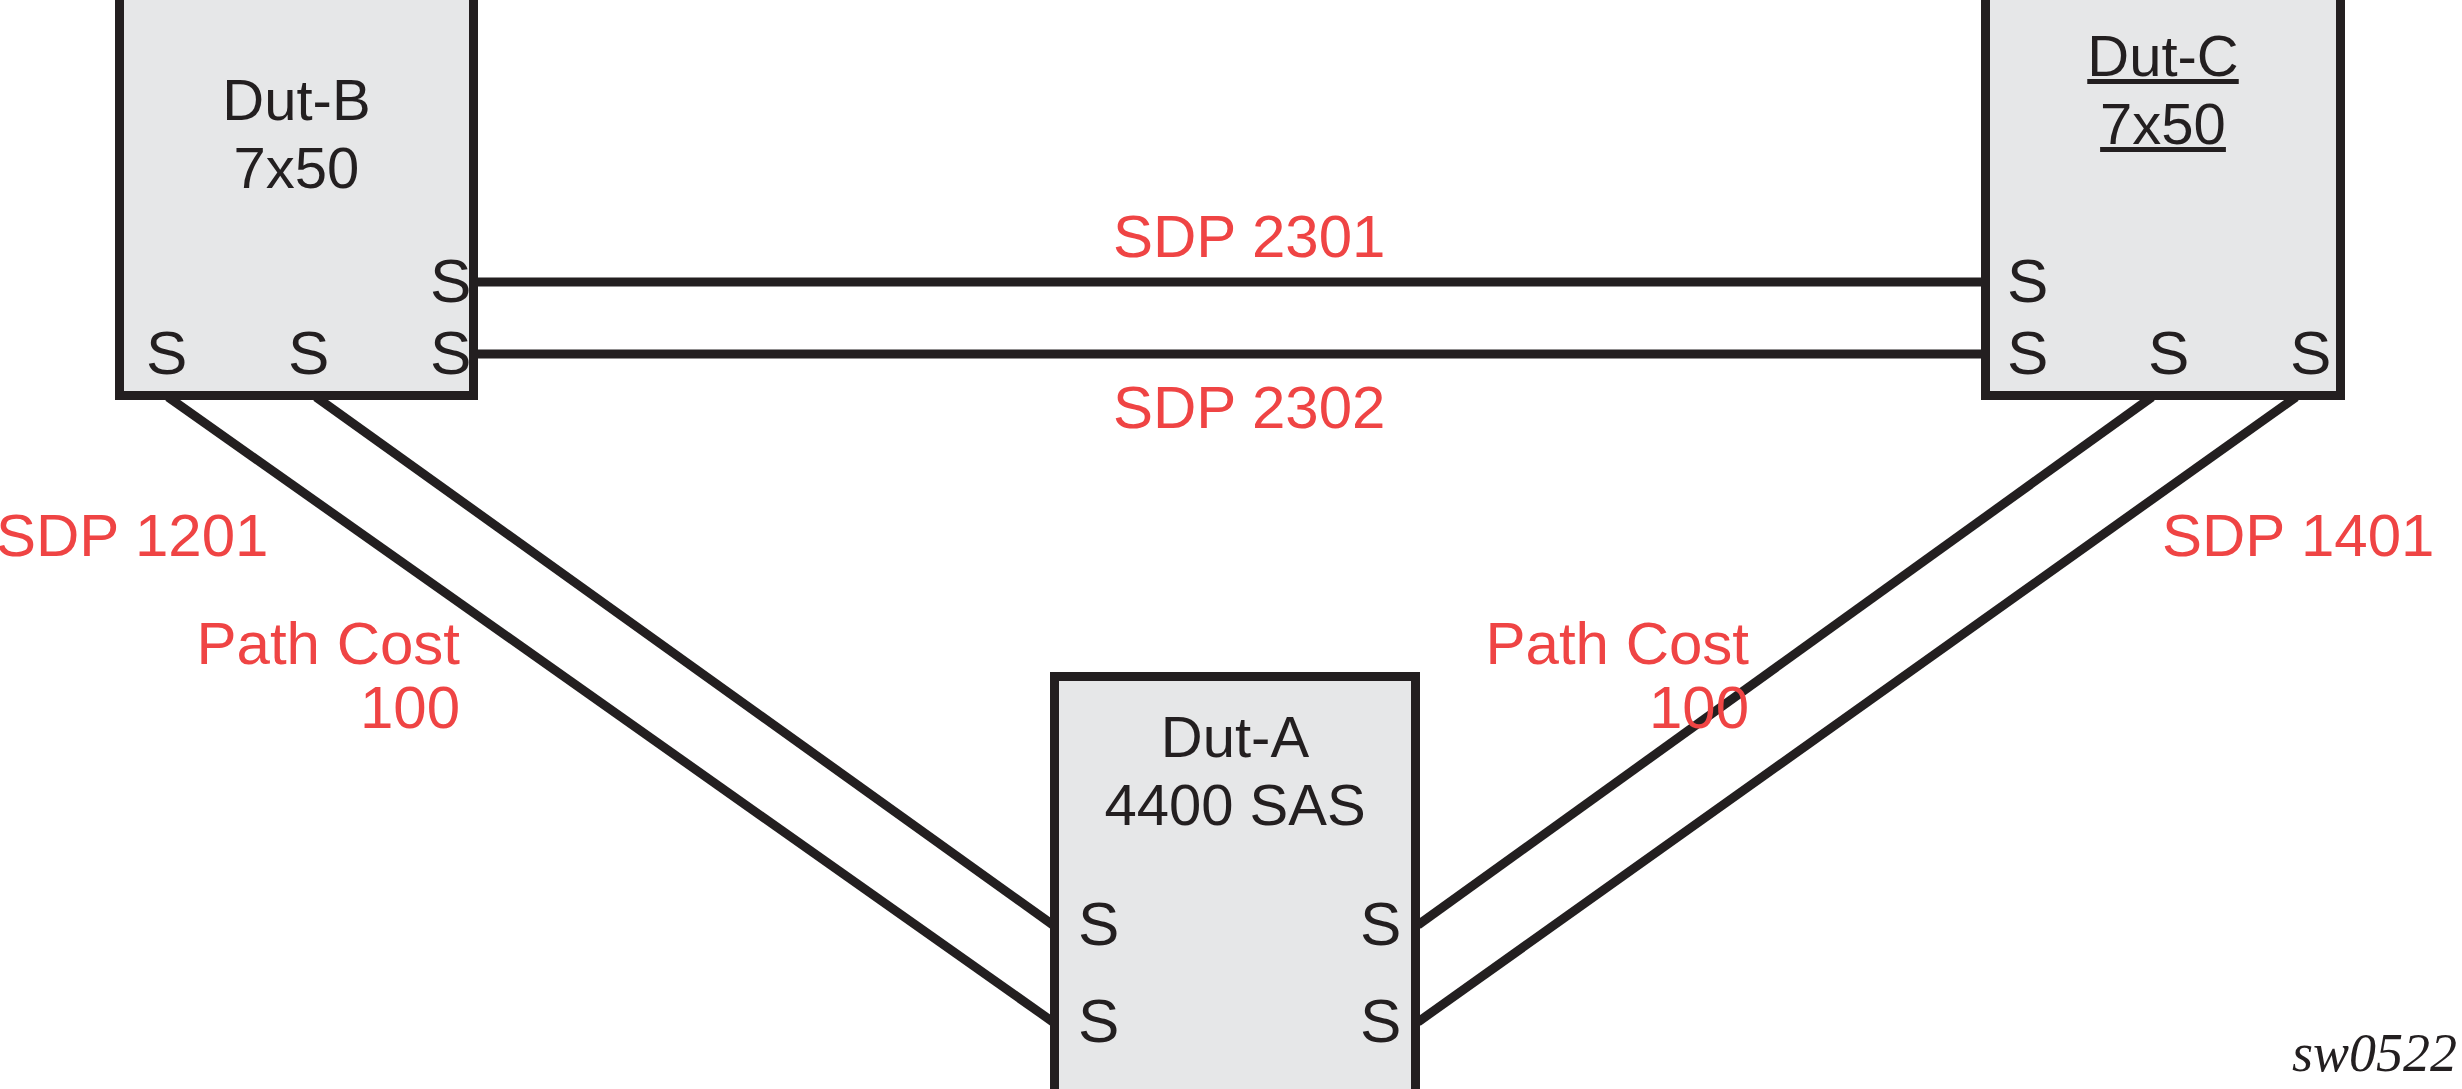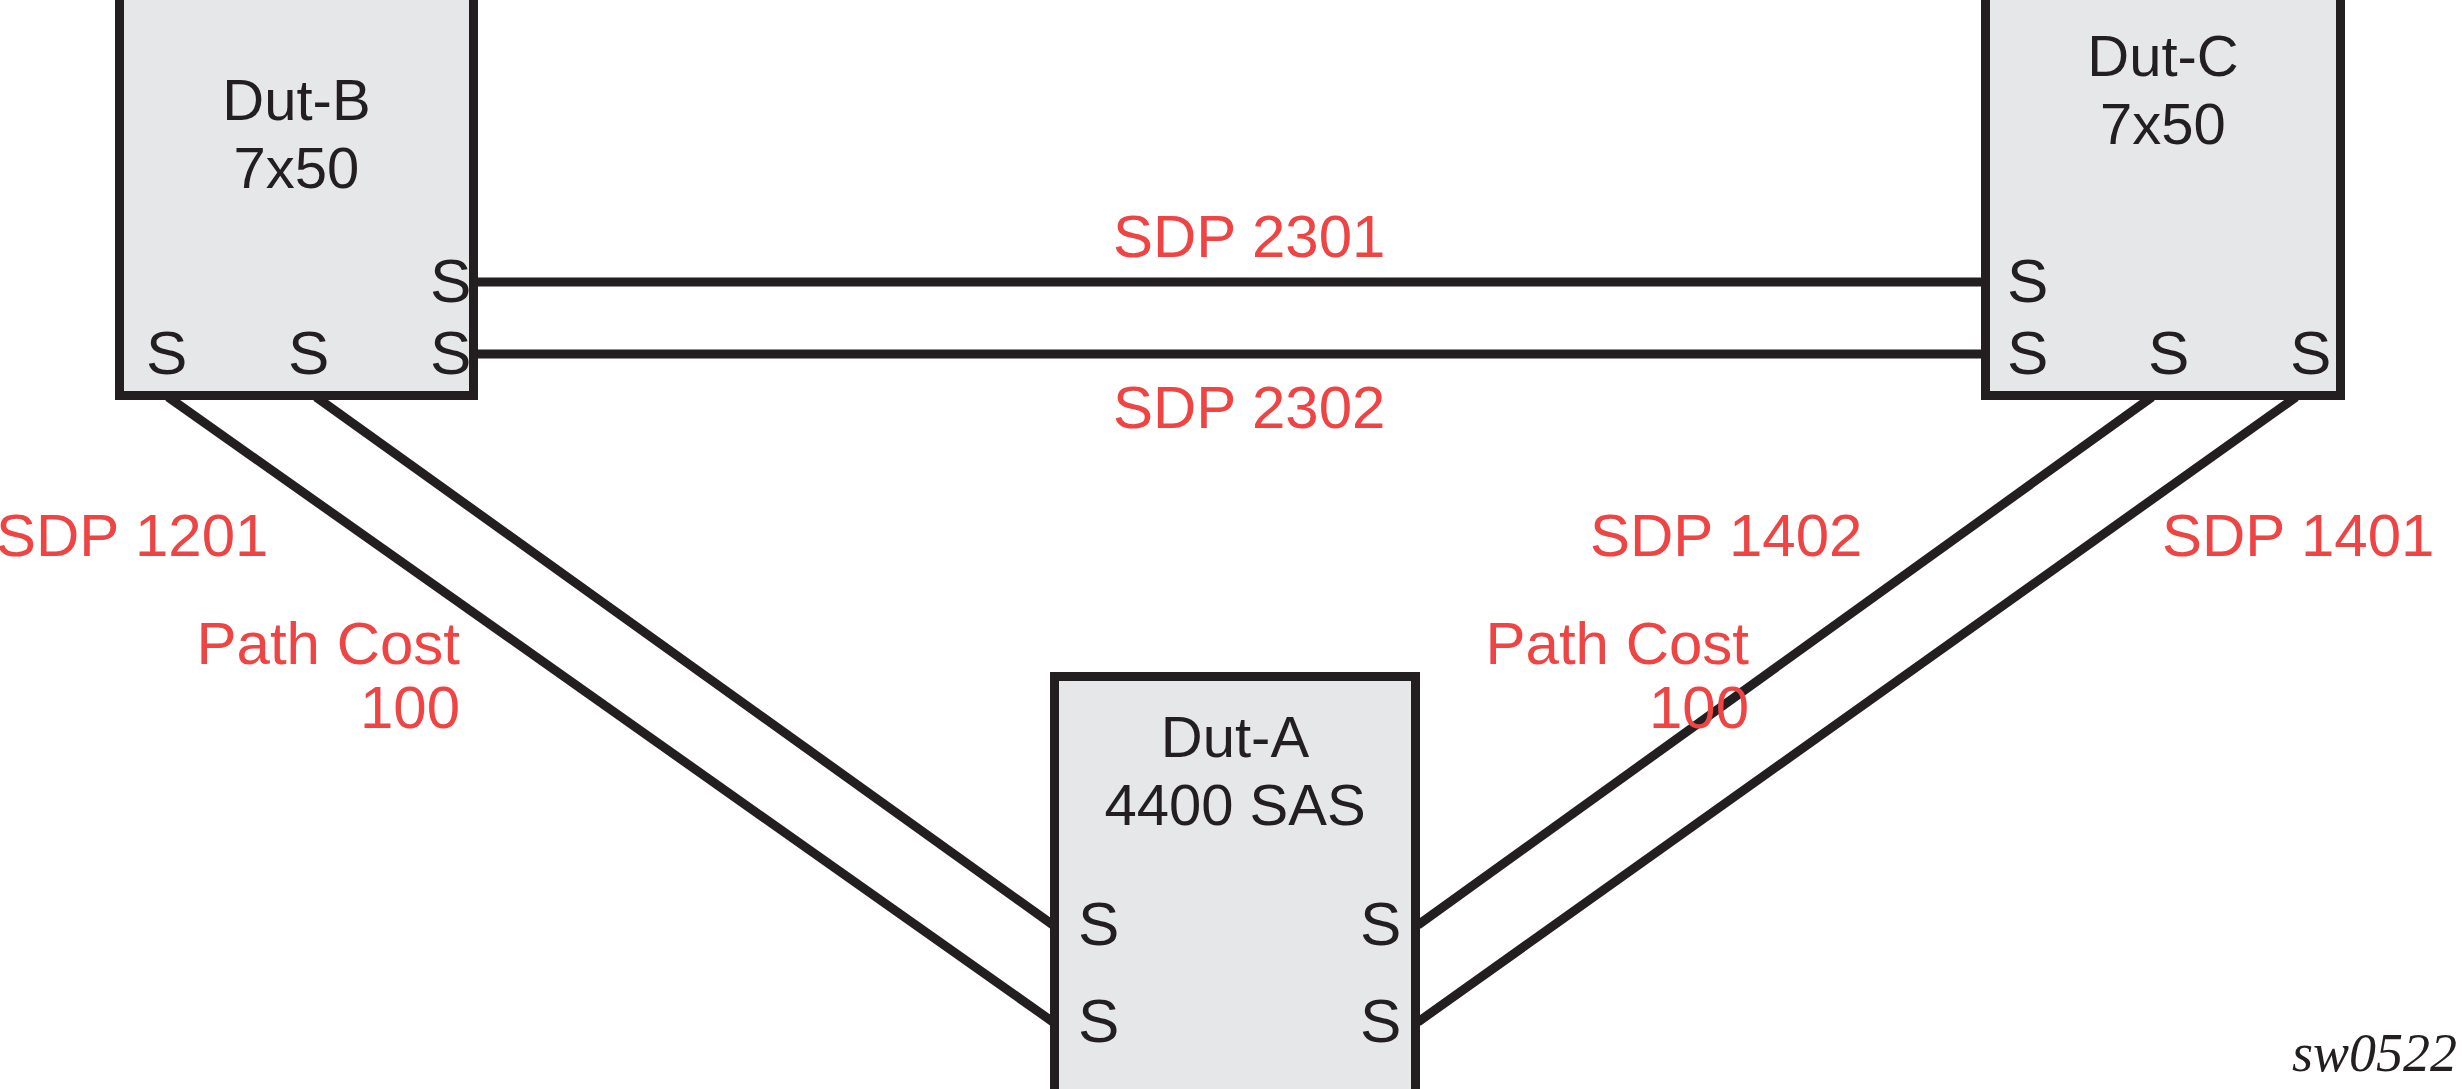--- a/index.html
+++ b/index.html
@@ -106,21 +106,21 @@
       <span>Dut-B</span>
       <span class="line2">7x50</span>
     </div>
   </div>
   <span class="port-s" style="left:146px; top:322px;">S</span>
   <span class="port-s" style="left:288px; top:322px;">S</span>
   <span class="port-s" style="left:430px; top:250px;">S</span>
   <span class="port-s" style="left:430px; top:322px;">S</span>
 
   <div class="node-box" style="left:1981px; top:-9px; width:364px; height:409px;">
-    <div class="node-title" style="top:22px;">
+    <div class="node-title" style="top:22px;text-decoration:underline;">
       <span>Dut-C</span>
       <span class="line2">7x50</span>
     </div>
   </div>
   <span class="port-s" style="left:2007px; top:250px;">S</span>
   <span class="port-s" style="left:2007px; top:322px;">S</span>
   <span class="port-s" style="left:2148px; top:322px;">S</span>
   <span class="port-s" style="left:2290px; top:322px;">S</span>
 
   <div class="node-box" style="left:1050px; top:672px; width:370px; height:426px;">
@@ -131,21 +131,20 @@
   </div>
   <span class="port-s" style="left:1078px; top:893px;">S</span>
   <span class="port-s" style="left:1078px; top:990px;">S</span>
   <span class="port-s" style="left:1360px; top:893px;">S</span>
   <span class="port-s" style="left:1360px; top:990px;">S</span>
 
   <span class="edge-label" style="left:1113px; top:205px;">SDP 2301</span>
   <span class="edge-label" style="left:1113px; top:376px;">SDP 2302</span>
 
   <span class="edge-label" style="left:-4px; top:504px;">SDP 1201</span>
-  <span class="edge-label" style="left:1590px; top:504px;">SDP 1402</span>
   <span class="edge-label" style="left:2162px; top:504px;">SDP 1401</span>
 
   <div class="edge-label centered" style="left:160px; top:612px; width:300px;">
     <span>Path Cost</span>
     <span style="display:block;">100</span>
   </div>
   <div class="edge-label centered" style="left:1449px; top:612px; width:300px;">
     <span>Path Cost</span>
     <span style="display:block;">100</span>
   </div>

